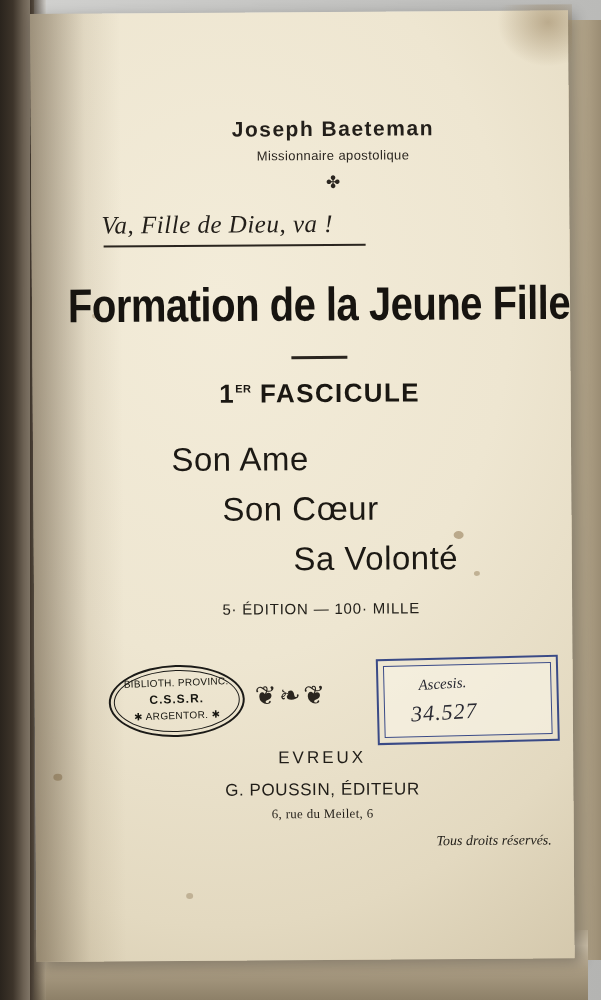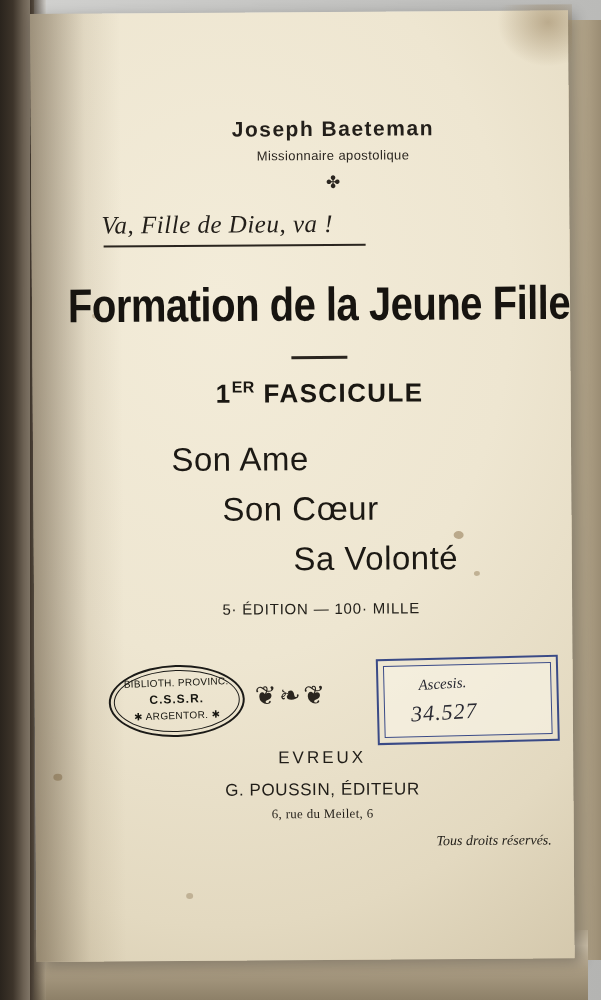--- a/index.html
+++ b/index.html
@@ -177,21 +177,21 @@
   .fascicule {
     position: absolute;
     top: 366px; left: 0; right: 0;
     font-family: "Liberation Sans", sans-serif;
     font-weight: 700;
     font-size: 26px;
     letter-spacing: 1.4px;
     color: #1a1712;
   }
   .fascicule sup {
-    font-size: 16px;
+    font-size: 11px;
     letter-spacing: .5px;
     margin-top: 12px;
   }
 
   .stack {
     position: absolute;
     top: 428px; left: 0; right: 0;
     font-family: "Liberation Sans", sans-serif;
     font-size: 33px;
     color: #1c1914;

